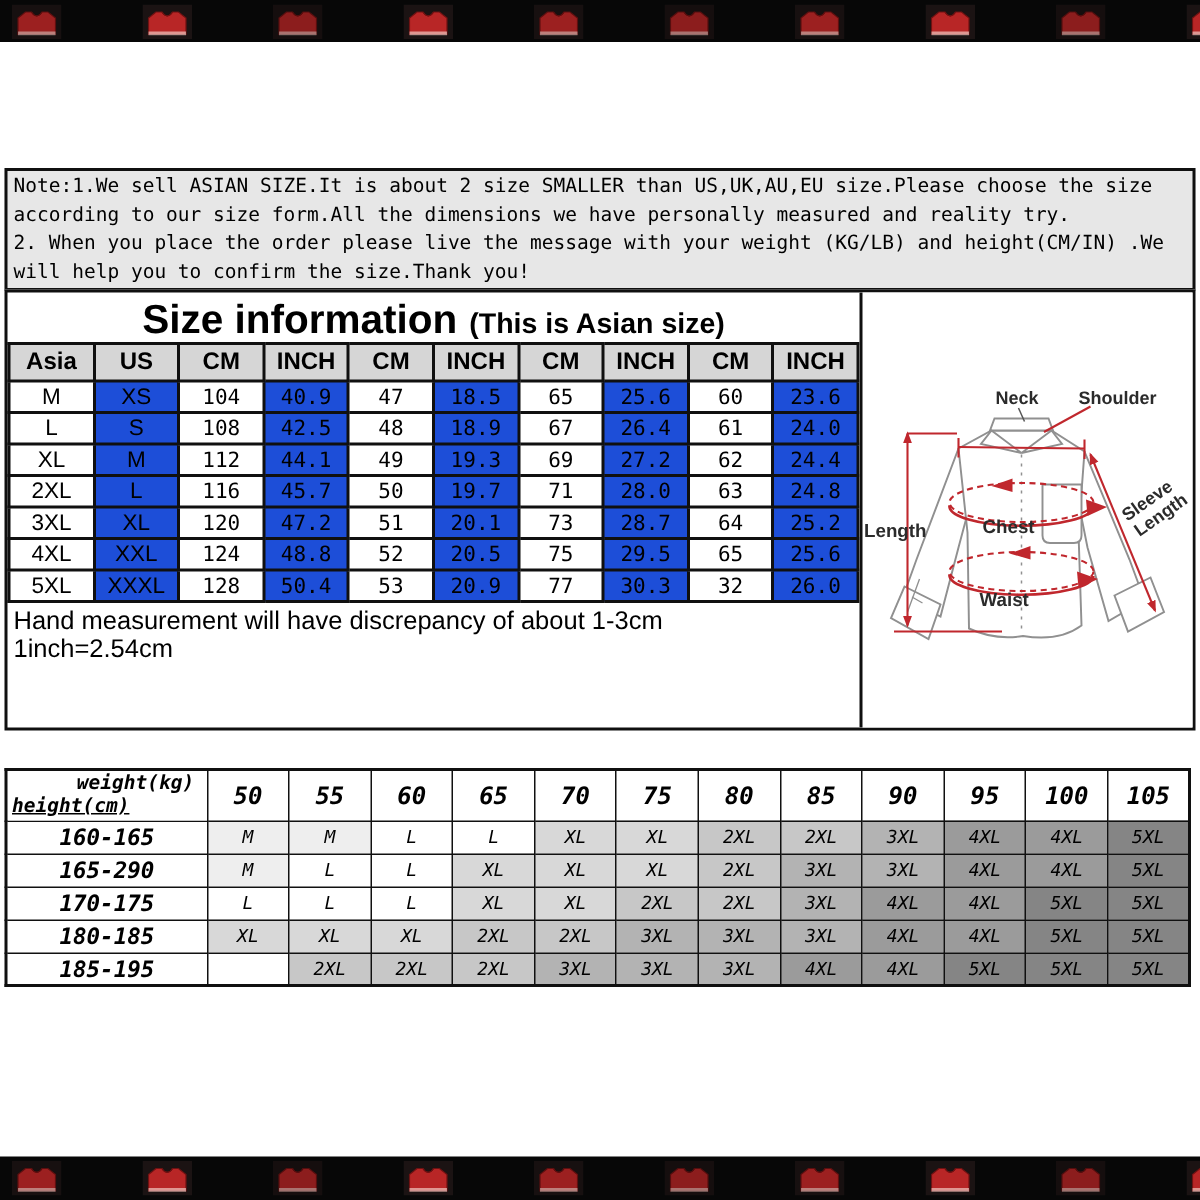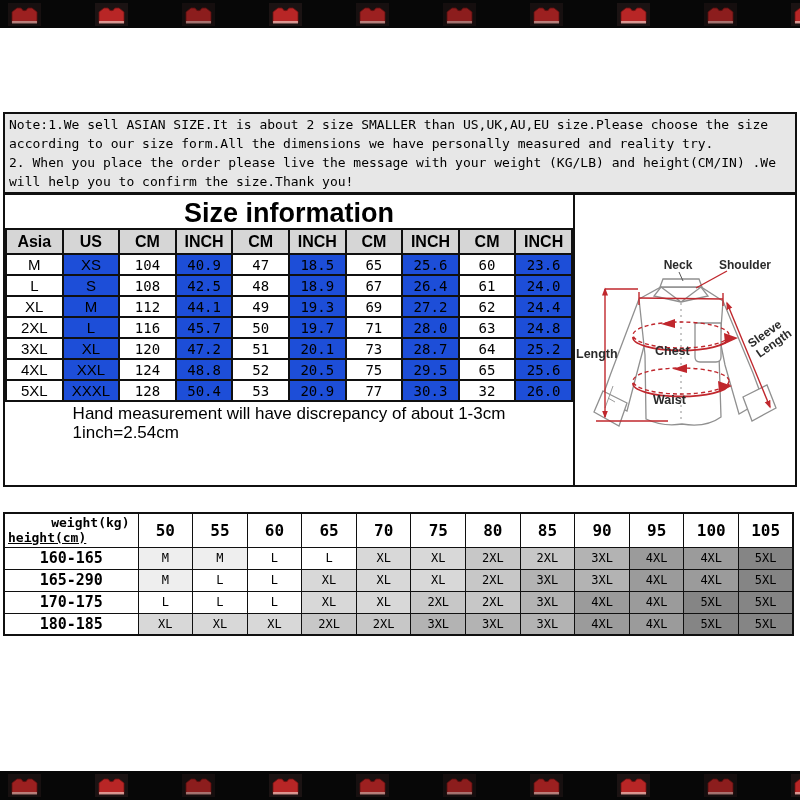--- a/index.html
+++ b/index.html
@@ -19,21 +19,21 @@
 
   
   #note { position:absolute; left:3px; top:112px; width:794px; height:82px;
           background:#e7e7e7; border:2px solid #101010; padding:1px 4px;
           font-family:"DejaVu Sans Mono", monospace; font-size:13px; line-height:19px;
           color:#000; white-space:nowrap; overflow:hidden; }
 
   
   #size-info { position:absolute; left:3px; top:193px; width:794px; height:294px;
                border:2px solid #101010; display:flex; background:#fff; }
-  #si-left { width:572px; display:flex; flex-direction:column;align-items:center; }
+  #si-left { width:572px; display:flex; flex-direction:column; }
   #si-title { height:33px; display:flex; align-items:baseline; justify-content:center;
               gap:8px; padding-top:3px; }
   #si-title .t1 { font-size:27px; font-weight:bold; color:#000; }
   #si-title .t2 { font-size:19px; font-weight:bold; color:#000; }
 
   table.size-table { border-collapse:collapse; width:100%; table-layout:fixed; }
   table.size-table th, table.size-table td { border:2px solid #101010; text-align:center;
                vertical-align:middle; padding:0; color:#000; }
   table.size-table thead tr.grp th { height:26px; font-size:19px; background:#d6d6d6; }
   table.size-table thead tr.sub th { height:25px; font-size:16px; background:#d6d6d6; }
@@ -42,21 +42,21 @@
   table.size-table tbody td.alpha { font-family:"Liberation Sans", sans-serif; font-size:15px; }
   table.size-table tbody td.shaded { background:#1d4ed8; }
 
   #si-foot { flex:1; padding:2px 4px 0 4px; font-size:17px; line-height:19px; color:#000; }
 
   #si-right { flex:1; border-left:2px solid #101010; position:relative; background:#fff; }
   #si-right svg { display:block; width:220px; height:290px; }
   .dlabel { font-family:"Liberation Sans", sans-serif; font-weight:bold; fill:#2b2b2b; }
 
   
-  #matrix-wrap { position:absolute; left:3px; top:512px; width:716px; }
+  #matrix-wrap { position:absolute; left:3px; top:512px; width:716px;font-style:italic; }
   table.matrix { border-collapse:collapse; width:100%; table-layout:fixed;
                  border:2px solid #101010; }
   table.matrix th, table.matrix td { border:1px solid #101010; text-align:center;
                  vertical-align:middle; color:#000; background:#fff; }
   table.matrix thead th { height:34px; font-family:"DejaVu Sans Mono", monospace;
                  font-size:16px; font-weight:bold; }
   table.matrix tbody th { height:22px; font-family:"DejaVu Sans Mono", monospace;
                  font-size:15px; font-weight:bold; }
   table.matrix tbody td { height:22px; font-family:"DejaVu Sans Mono", monospace;
                  font-size:12px; }
@@ -159,20 +159,21 @@
       <div>Note:1.We sell ASIAN SIZE.It is about 2 size SMALLER than US,UK,AU,EU size.Please choose the size</div>
       <div>according to our size form.All the dimensions we have personally measured and reality try.</div>
       <div>2. When you place the order please live the message with your weight (KG/LB) and height(CM/IN) .We</div>
       <div>will help you to confirm the size.Thank you!</div>
     </div>
 
   <div id="size-info">
     <div id="si-left">
       <div id="si-title">
         <span class="t1">Size information</span>
+        <span class="t2">(This is Asian size)</span>
       </div>
       <table class="size-table" id="size-table">
           <thead>
             <tr class="sub">
               <th>Asia</th>
               <th>US</th>
               <th>CM</th>
               <th>INCH</th>
               <th>CM</th>
               <th>INCH</th>
@@ -436,20 +437,35 @@
             <td style="background: rgb(199, 199, 199);">2XL</td>
             <td style="background: rgb(199, 199, 199);">2XL</td>
             <td style="background: rgb(179, 179, 179);">3XL</td>
             <td style="background: rgb(179, 179, 179);">3XL</td>
             <td style="background: rgb(179, 179, 179);">3XL</td>
             <td style="background: rgb(155, 155, 155);">4XL</td>
             <td style="background: rgb(155, 155, 155);">4XL</td>
             <td style="background: rgb(133, 133, 133);">5XL</td>
             <td style="background: rgb(133, 133, 133);">5XL</td>
           </tr>
+          <tr>
+            <th>185-195</th>
+            <td style="background: rgb(255, 255, 255);"></td>
+            <td style="background: rgb(199, 199, 199);">2XL</td>
+            <td style="background: rgb(199, 199, 199);">2XL</td>
+            <td style="background: rgb(199, 199, 199);">2XL</td>
+            <td style="background: rgb(179, 179, 179);">3XL</td>
+            <td style="background: rgb(179, 179, 179);">3XL</td>
+            <td style="background: rgb(179, 179, 179);">3XL</td>
+            <td style="background: rgb(155, 155, 155);">4XL</td>
+            <td style="background: rgb(155, 155, 155);">4XL</td>
+            <td style="background: rgb(133, 133, 133);">5XL</td>
+            <td style="background: rgb(133, 133, 133);">5XL</td>
+            <td style="background: rgb(133, 133, 133);">5XL</td>
+          </tr>
         </tbody>
     </table>
   </div>
 
   <div class="strip" id="strip-bottom">
       <div class="thumb">
         <svg viewBox="0 0 33 23" xmlns="http://www.w3.org/2000/svg">
           <rect width="33" height="23" fill="#171010"></rect>
           <path d="M9 5 L4 9 V20 H29 V9 L24 5 H20 C18 8.4 15 8.4 13 5 Z" fill="#9c2020" stroke="#5e0f0f" stroke-width="0.8"></path>
           <path d="M13 5 C15 8.4 18 8.4 20 5" fill="none" stroke="#5e0f0f" stroke-width="0.8"></path>

